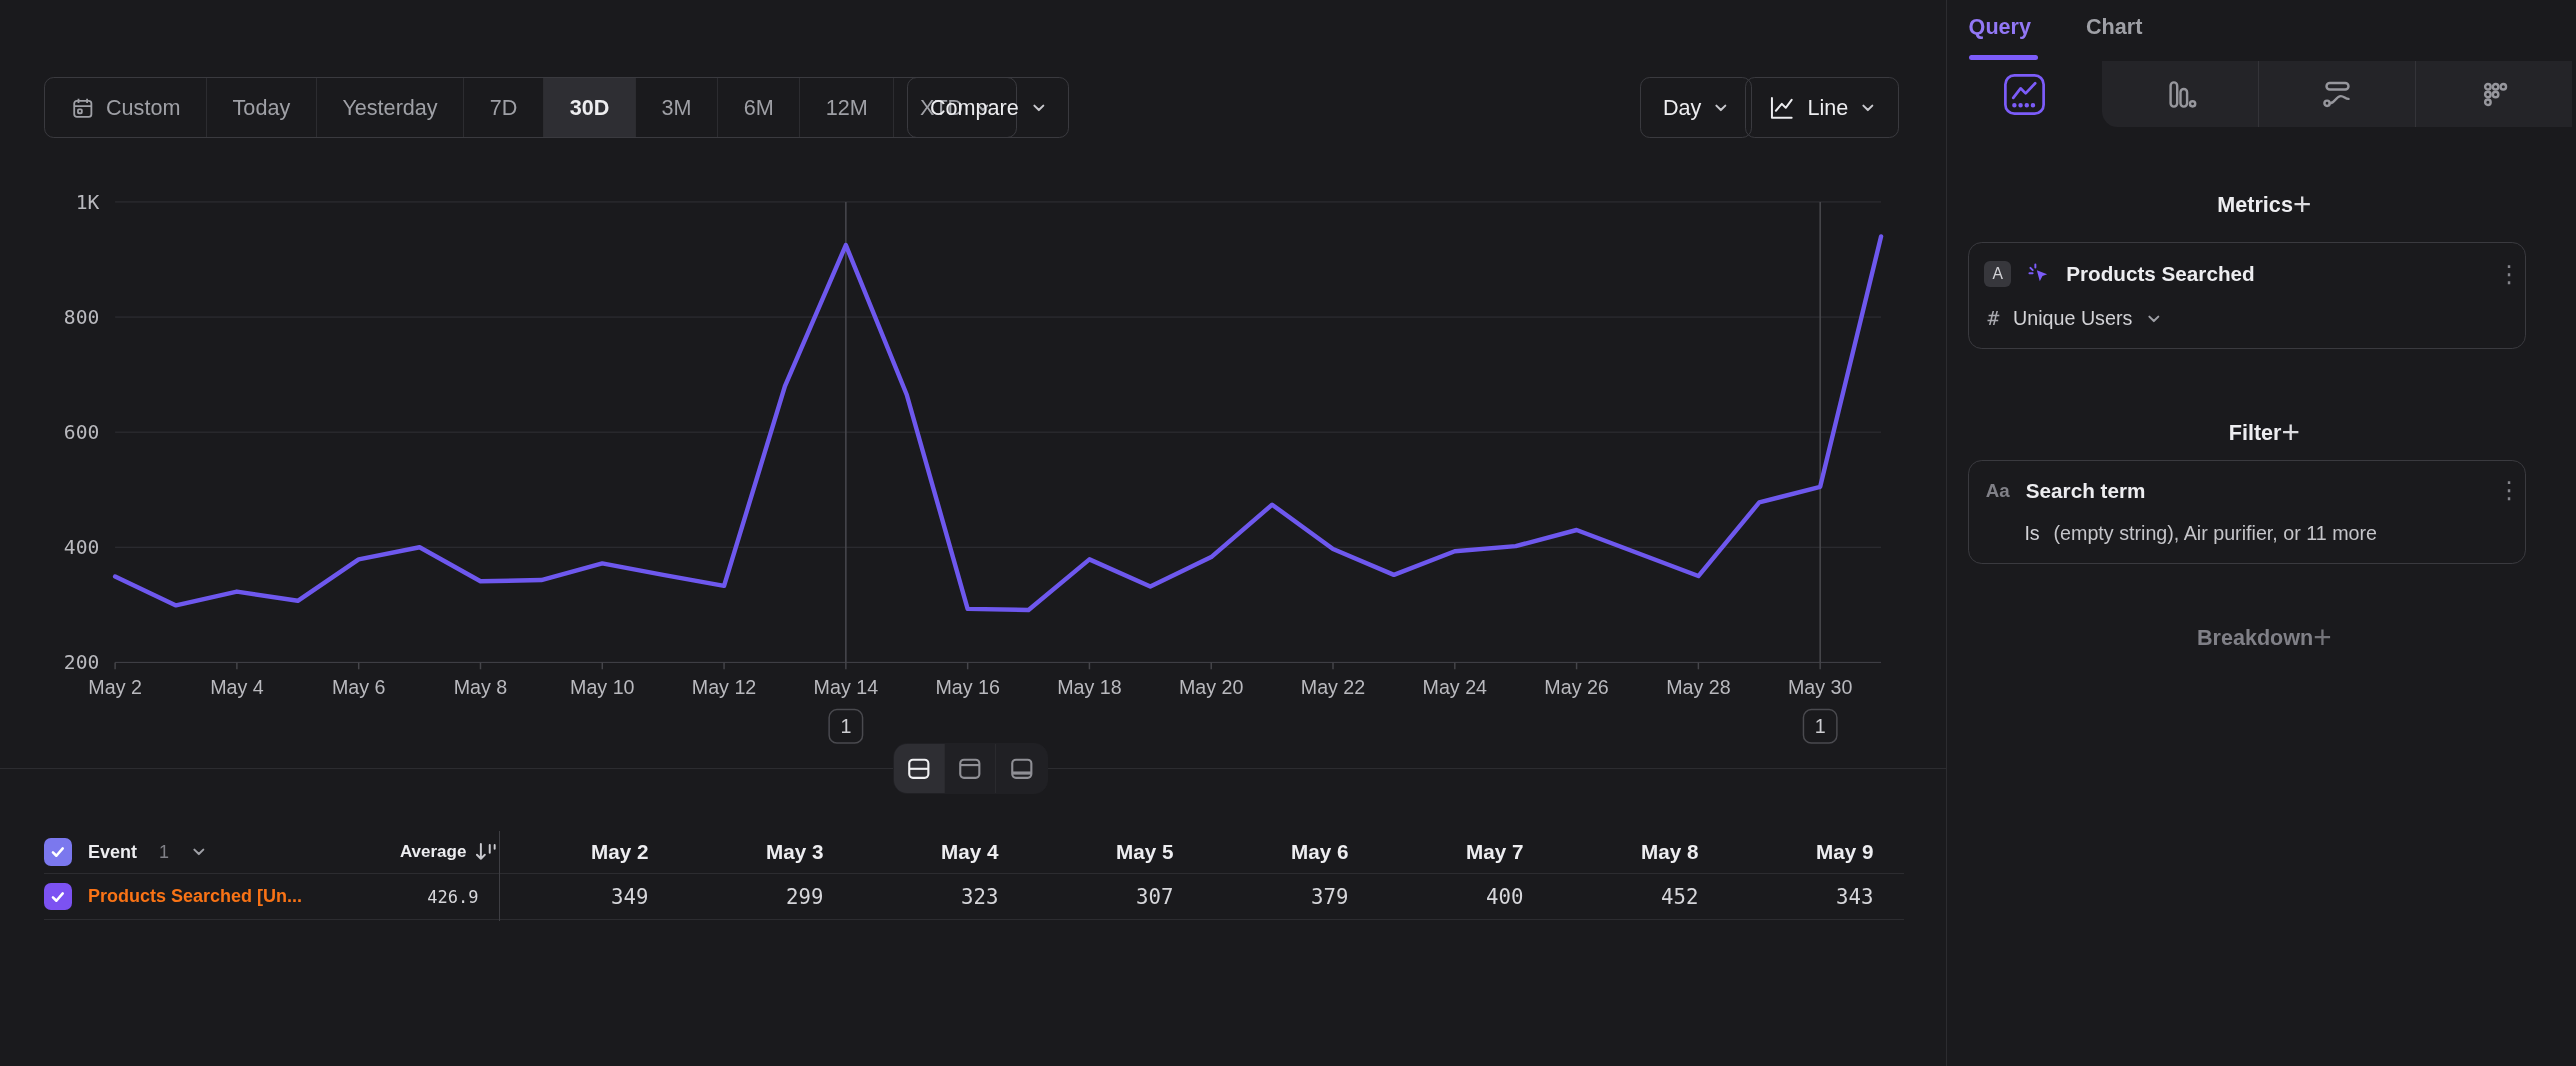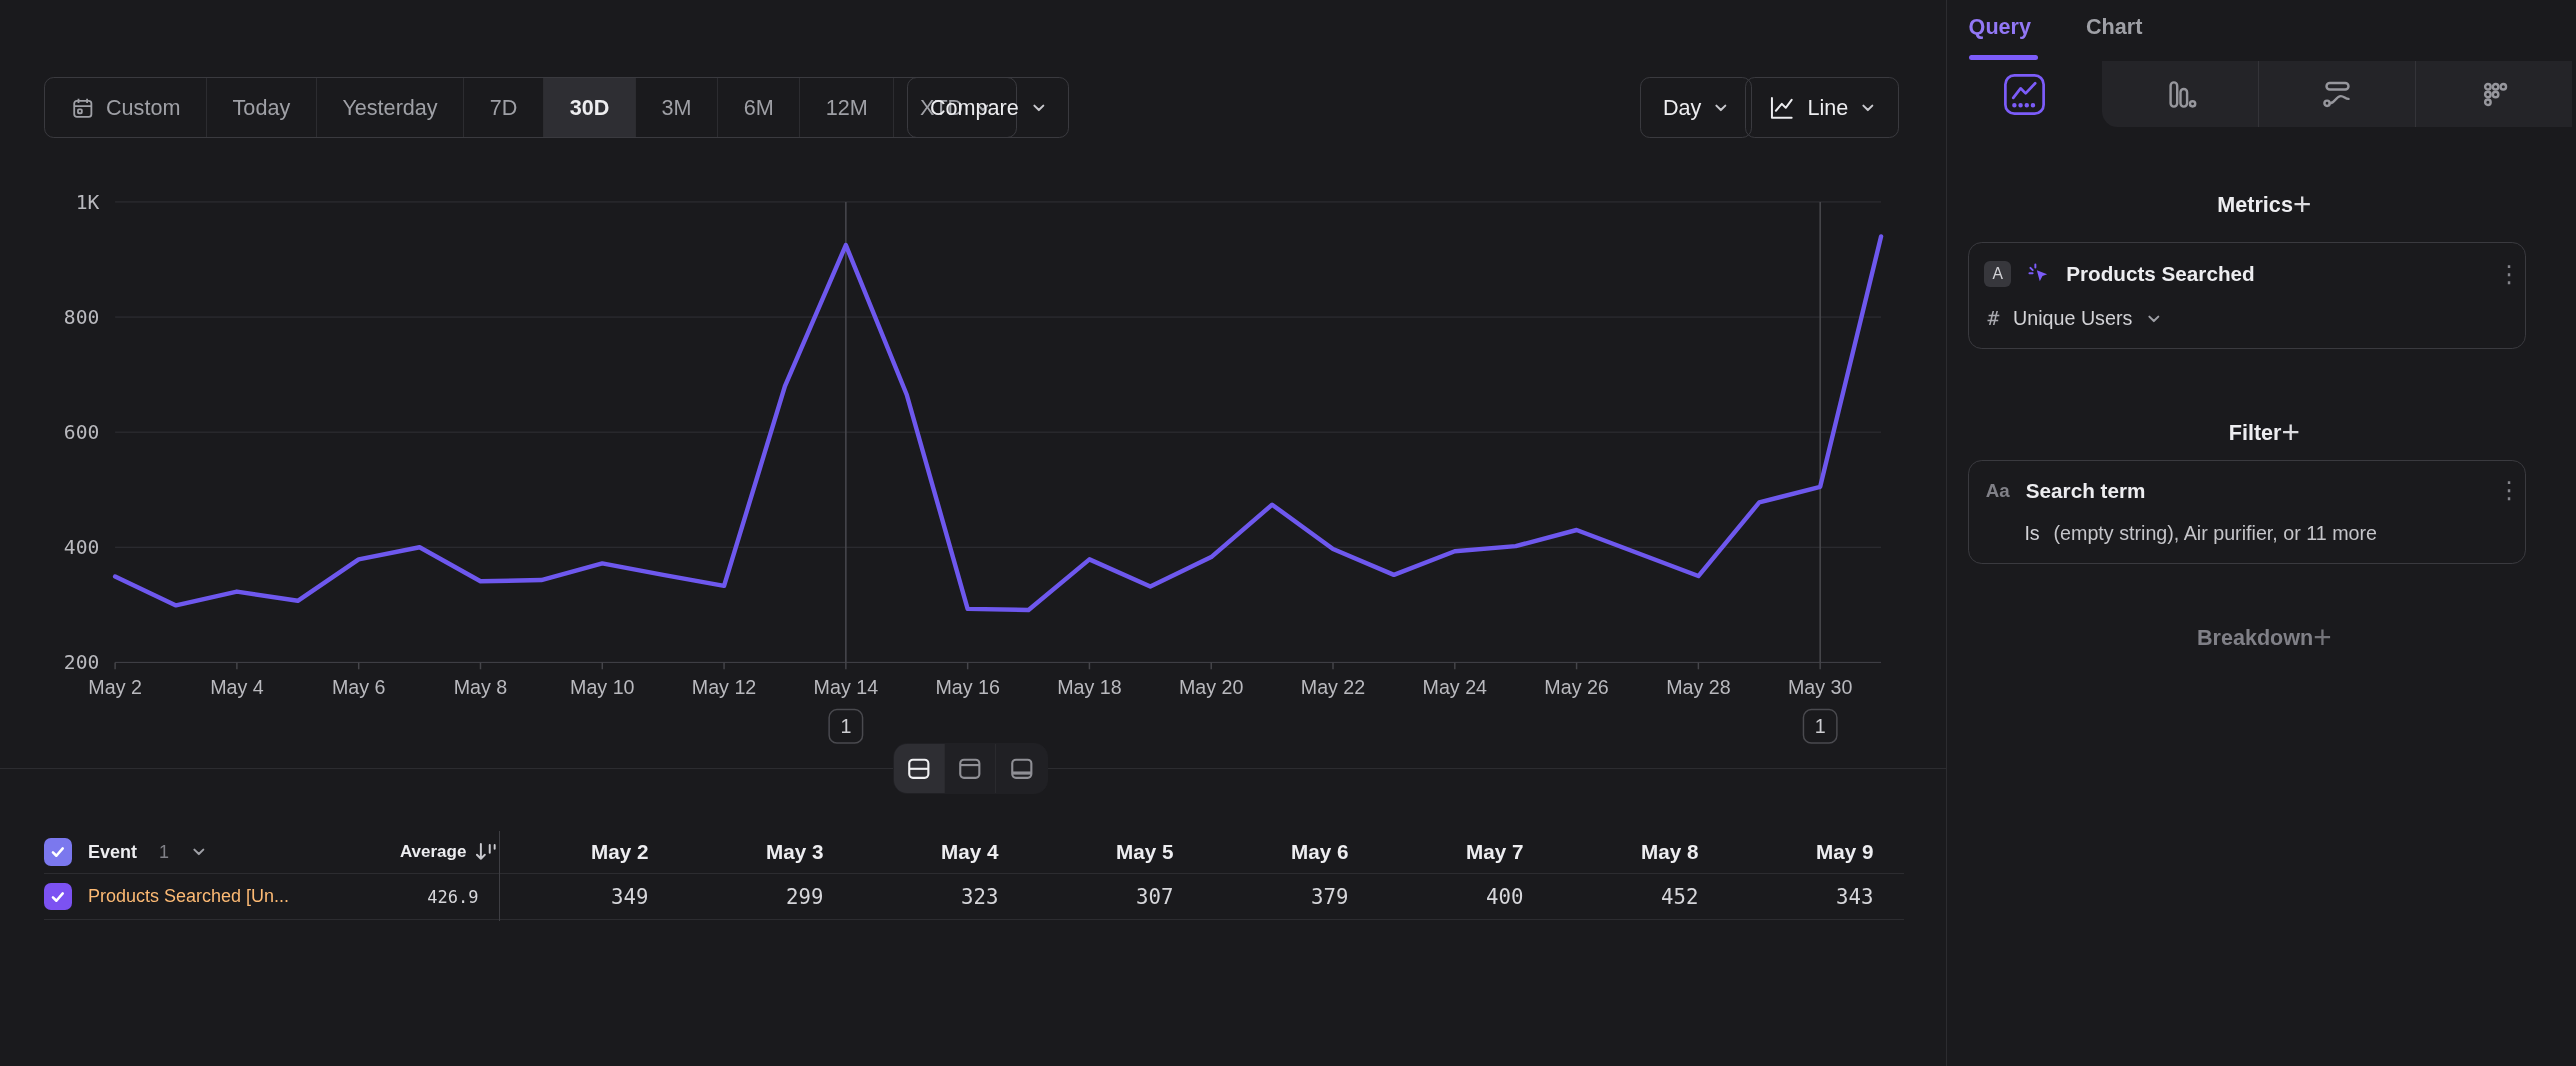--- a/index.html
+++ b/index.html
@@ -58,21 +58,21 @@
   .table{position:absolute;left:44px;top:831px;width:1860px}
   .t-row{display:flex;align-items:center;height:43px;border-bottom:1px solid var(--border-sub)}
   .t-row.data{height:46px}
   .t-check{width:44px;display:flex;align-items:center}
   .checkbox{width:27.6px;height:27.6px;border-radius:6.9px;display:flex;align-items:center;justify-content:center}
   .checkbox svg{width:15.7px;height:15.7px;color:#fff}
   .cb-h{background:var(--cb1)} .cb-r{background:var(--cb2)}
   .t-name{width:251px;display:flex;align-items:center;gap:22px;font-size:18px}
   .t-name .ev{color:var(--text);font-weight:bold}
   .t-name .cnt{color:var(--faint)}
-  .t-name.rowname{color:#fdba74;font-weight:normal}
+  .t-name.rowname{color:#f97316;font-weight:bold}
   .t-avg{width:162px;display:flex;justify-content:flex-end;align-items:center;gap:7px;font-size:17px;font-weight:bold;color:var(--text);padding-right:2px}
   .t-avg.val{font-weight:normal;font-family:"DejaVu Sans Mono",monospace;color:#d6d6da;padding-right:22.6px}
   .sort-ic{width:25.6px;height:25.6px;color:var(--mid)}
   .t-cols{display:flex;flex:1}
   .t-cell{width:175px;text-align:right;padding-right:27.6px;font-size:20.7px}
   .t-cell.head{font-weight:bold;color:var(--text)}
   .t-cell.num{font-family:"DejaVu Sans Mono",monospace;color:#d6d6da}
   .t-vline{position:absolute;left:455px;top:0;width:1px;height:90px;background:#3e3e43}
 
   

